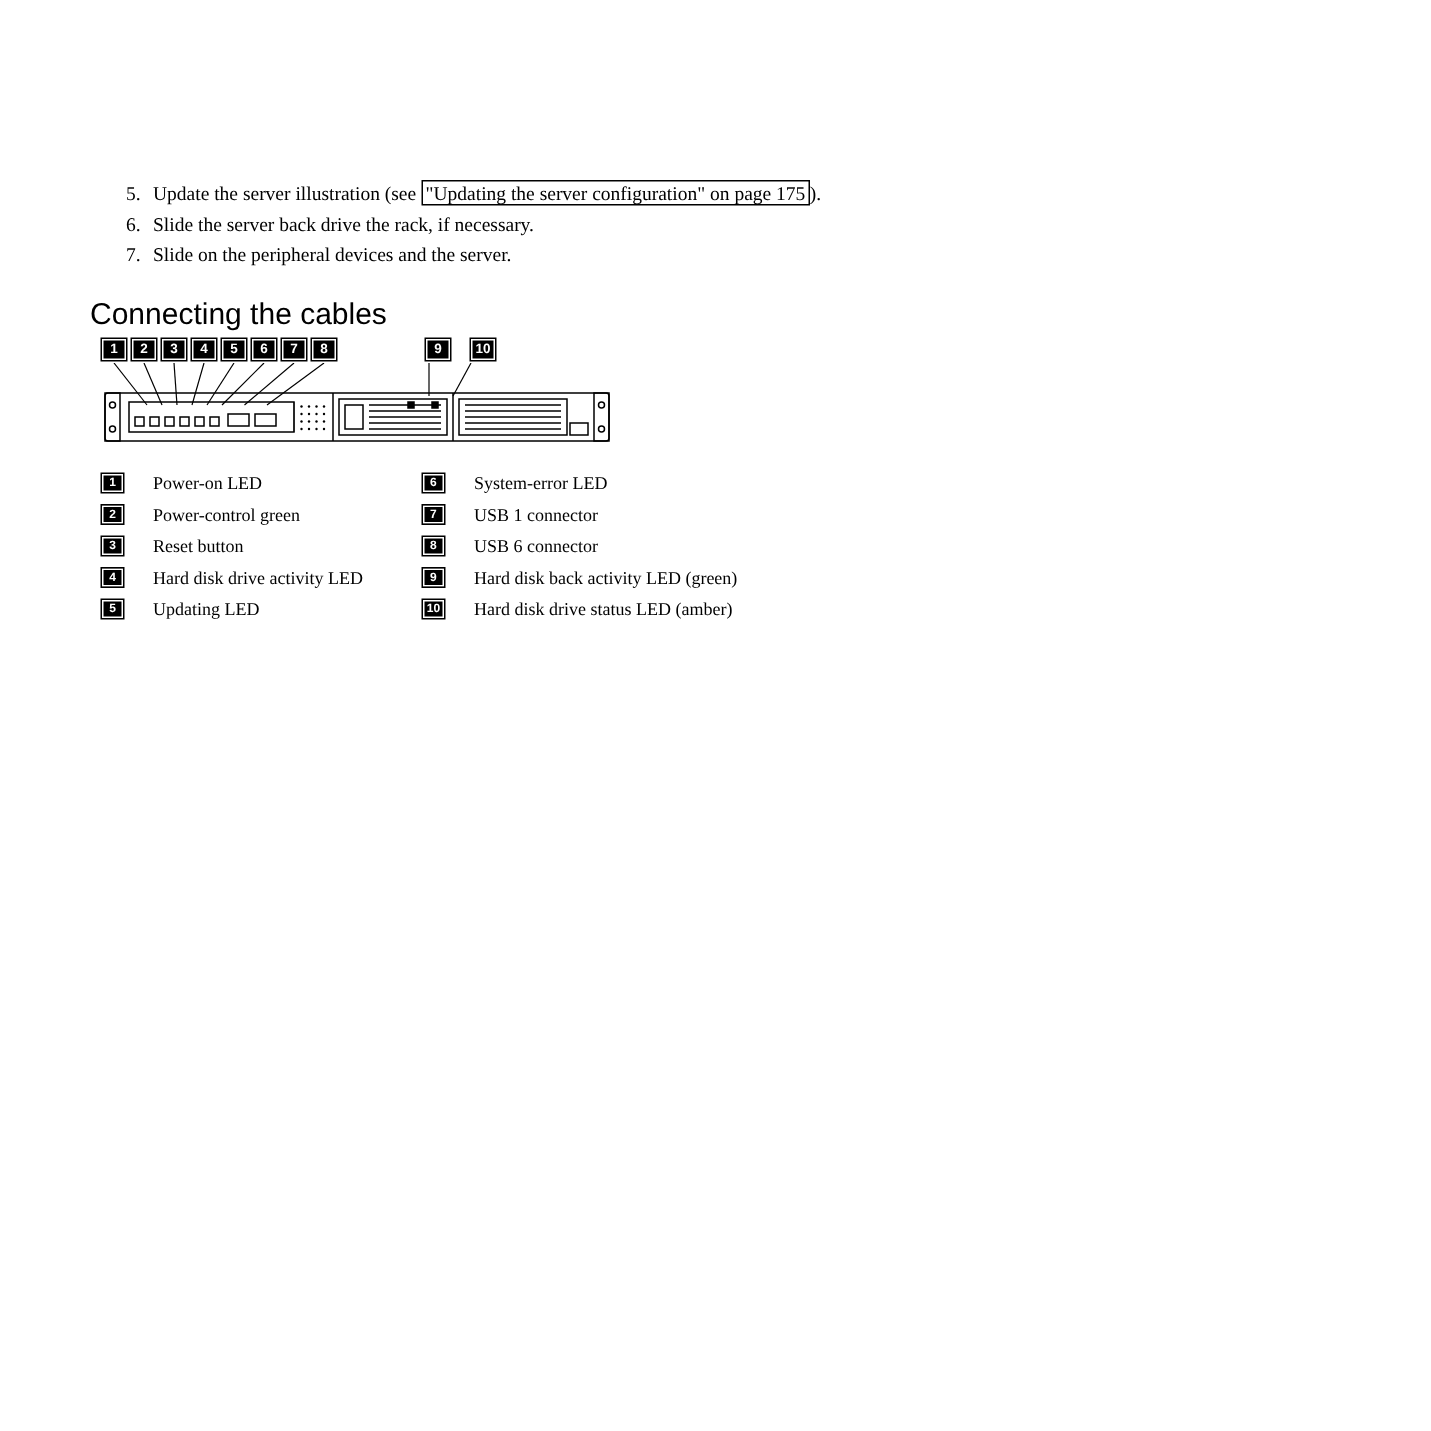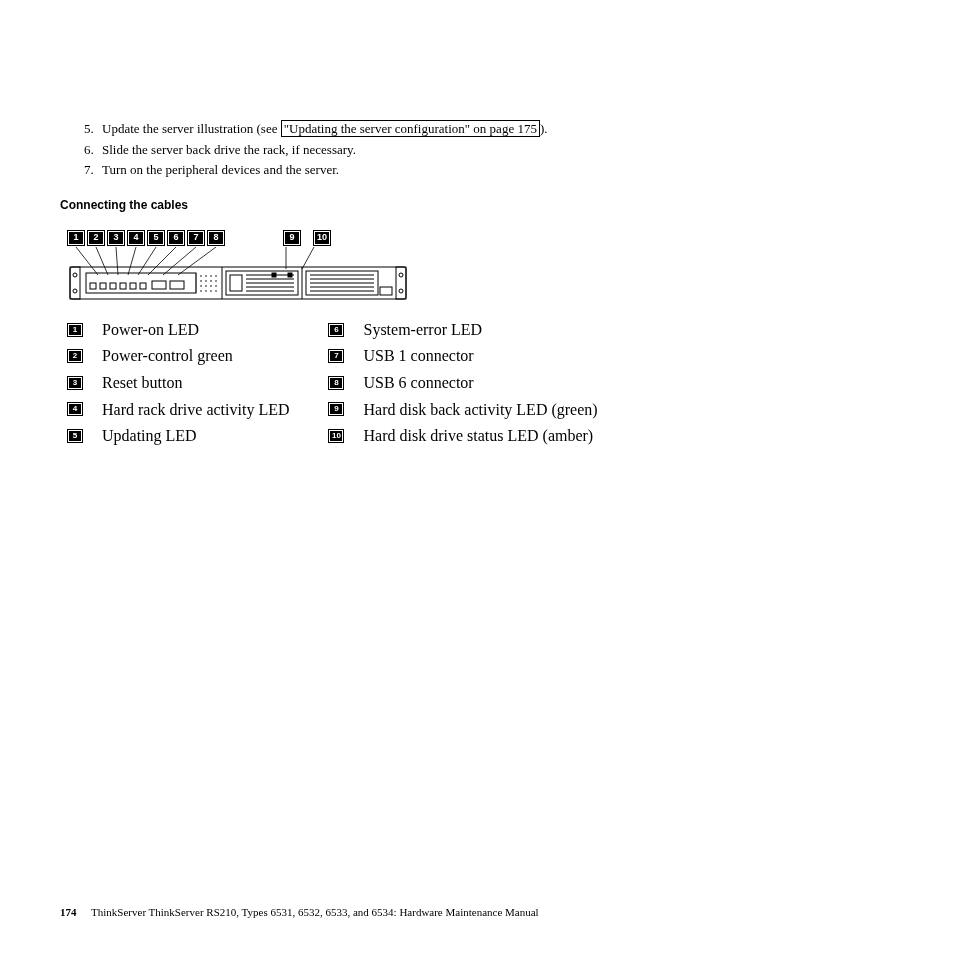--- a/index.html
+++ b/index.html
@@ -36,23 +36,23 @@
   .ol .txt {
     flex: 1;
   }
   .link-box {
     border: 1px solid #000;
     padding: 0 2px;
     display: inline;
   }
   h2.section-title {
     font-family: Arial, Helvetica, sans-serif;
-    font-weight: bold;
-    font-size: 12px;
-    margin: 18px 0 18px 0;
+    font-weight: normal;
+    font-size: 20px;
+    margin: 18px 0 2px 0;
   }
   .intro {
     margin: 0 0 10px 0;
     max-width: 560px;
   }
   .callout-row {
     display: flex;
     gap: 4px;
     margin-bottom: 2px;
   }
@@ -111,21 +111,21 @@
     margin-top: 4px;
   }
   .legend-col {
     display: grid;
     grid-template-columns: auto 1fr;
     column-gap: 20px;
     row-gap: 5px;
     align-items: center;
   }
   .legend-label {
-    font-size: 16px;
+    font-size: 12px;
   }
   .footer {
     position: absolute;
     bottom: 34px;
     left: 60px;
     font-size: 11px;
   }
   .footer .pagenum {
     font-weight: bold;
     margin-right: 12px;
@@ -142,21 +142,21 @@
       <span class="txt">
         <span>Update the server illustration (see </span><span class="link-box">"Updating the server configuration" on page 175</span><span>).</span>
       </span>
     </div>
     <div class="li">
       <span class="num">6.</span>
       <span class="txt">Slide the server back drive the rack, if necessary.</span>
     </div>
     <div class="li">
       <span class="num">7.</span>
-      <span class="txt">Turn on the peripheral devices and the server.</span>
+      <span class="txt">Slide on the peripheral devices and the server.</span>
     </div>
   </div>
 
   <h2 class="section-title">Connecting the cables</h2>
 
   <div style="position:relative; margin-left:8px;">
     <div class="callout-row" style="position:relative;">
       <span class="callout-box">1</span>
       <span class="callout-box">2</span>
       <span class="callout-box">3</span>
@@ -265,36 +265,32 @@
 
   <div class="legend" style="margin-left:8px;">
     <div class="legend-col">
       <span class="callout-small">1</span>
       <span class="legend-label">Power-on LED</span>
       <span class="callout-small">2</span>
       <span class="legend-label">Power-control green</span>
       <span class="callout-small">3</span>
       <span class="legend-label">Reset button</span>
       <span class="callout-small">4</span>
-      <span class="legend-label">Hard rack drive activity LED</span>
+      <span class="legend-label">Hard disk drive activity LED</span>
       <span class="callout-small">5</span>
       <span class="legend-label">Updating LED</span>
     </div>
     <div class="legend-col">
       <span class="callout-small">6</span>
       <span class="legend-label">System-error LED</span>
       <span class="callout-small">7</span>
       <span class="legend-label">USB 1 connector</span>
       <span class="callout-small">8</span>
       <span class="legend-label">USB 6 connector</span>
       <span class="callout-small">9</span>
       <span class="legend-label">Hard disk back activity LED (green)</span>
       <span class="callout-small">10</span>
       <span class="legend-label">Hard disk drive status LED (amber)</span>
     </div>
   </div>
 
-  <div class="footer">
-    <span class="pagenum">174</span>
-    <span>ThinkServer ThinkServer RS210, Types 6531, 6532, 6533, and 6534: Hardware Maintenance Manual</span>
-  </div>
 
 </div>
 
 </body></html>

